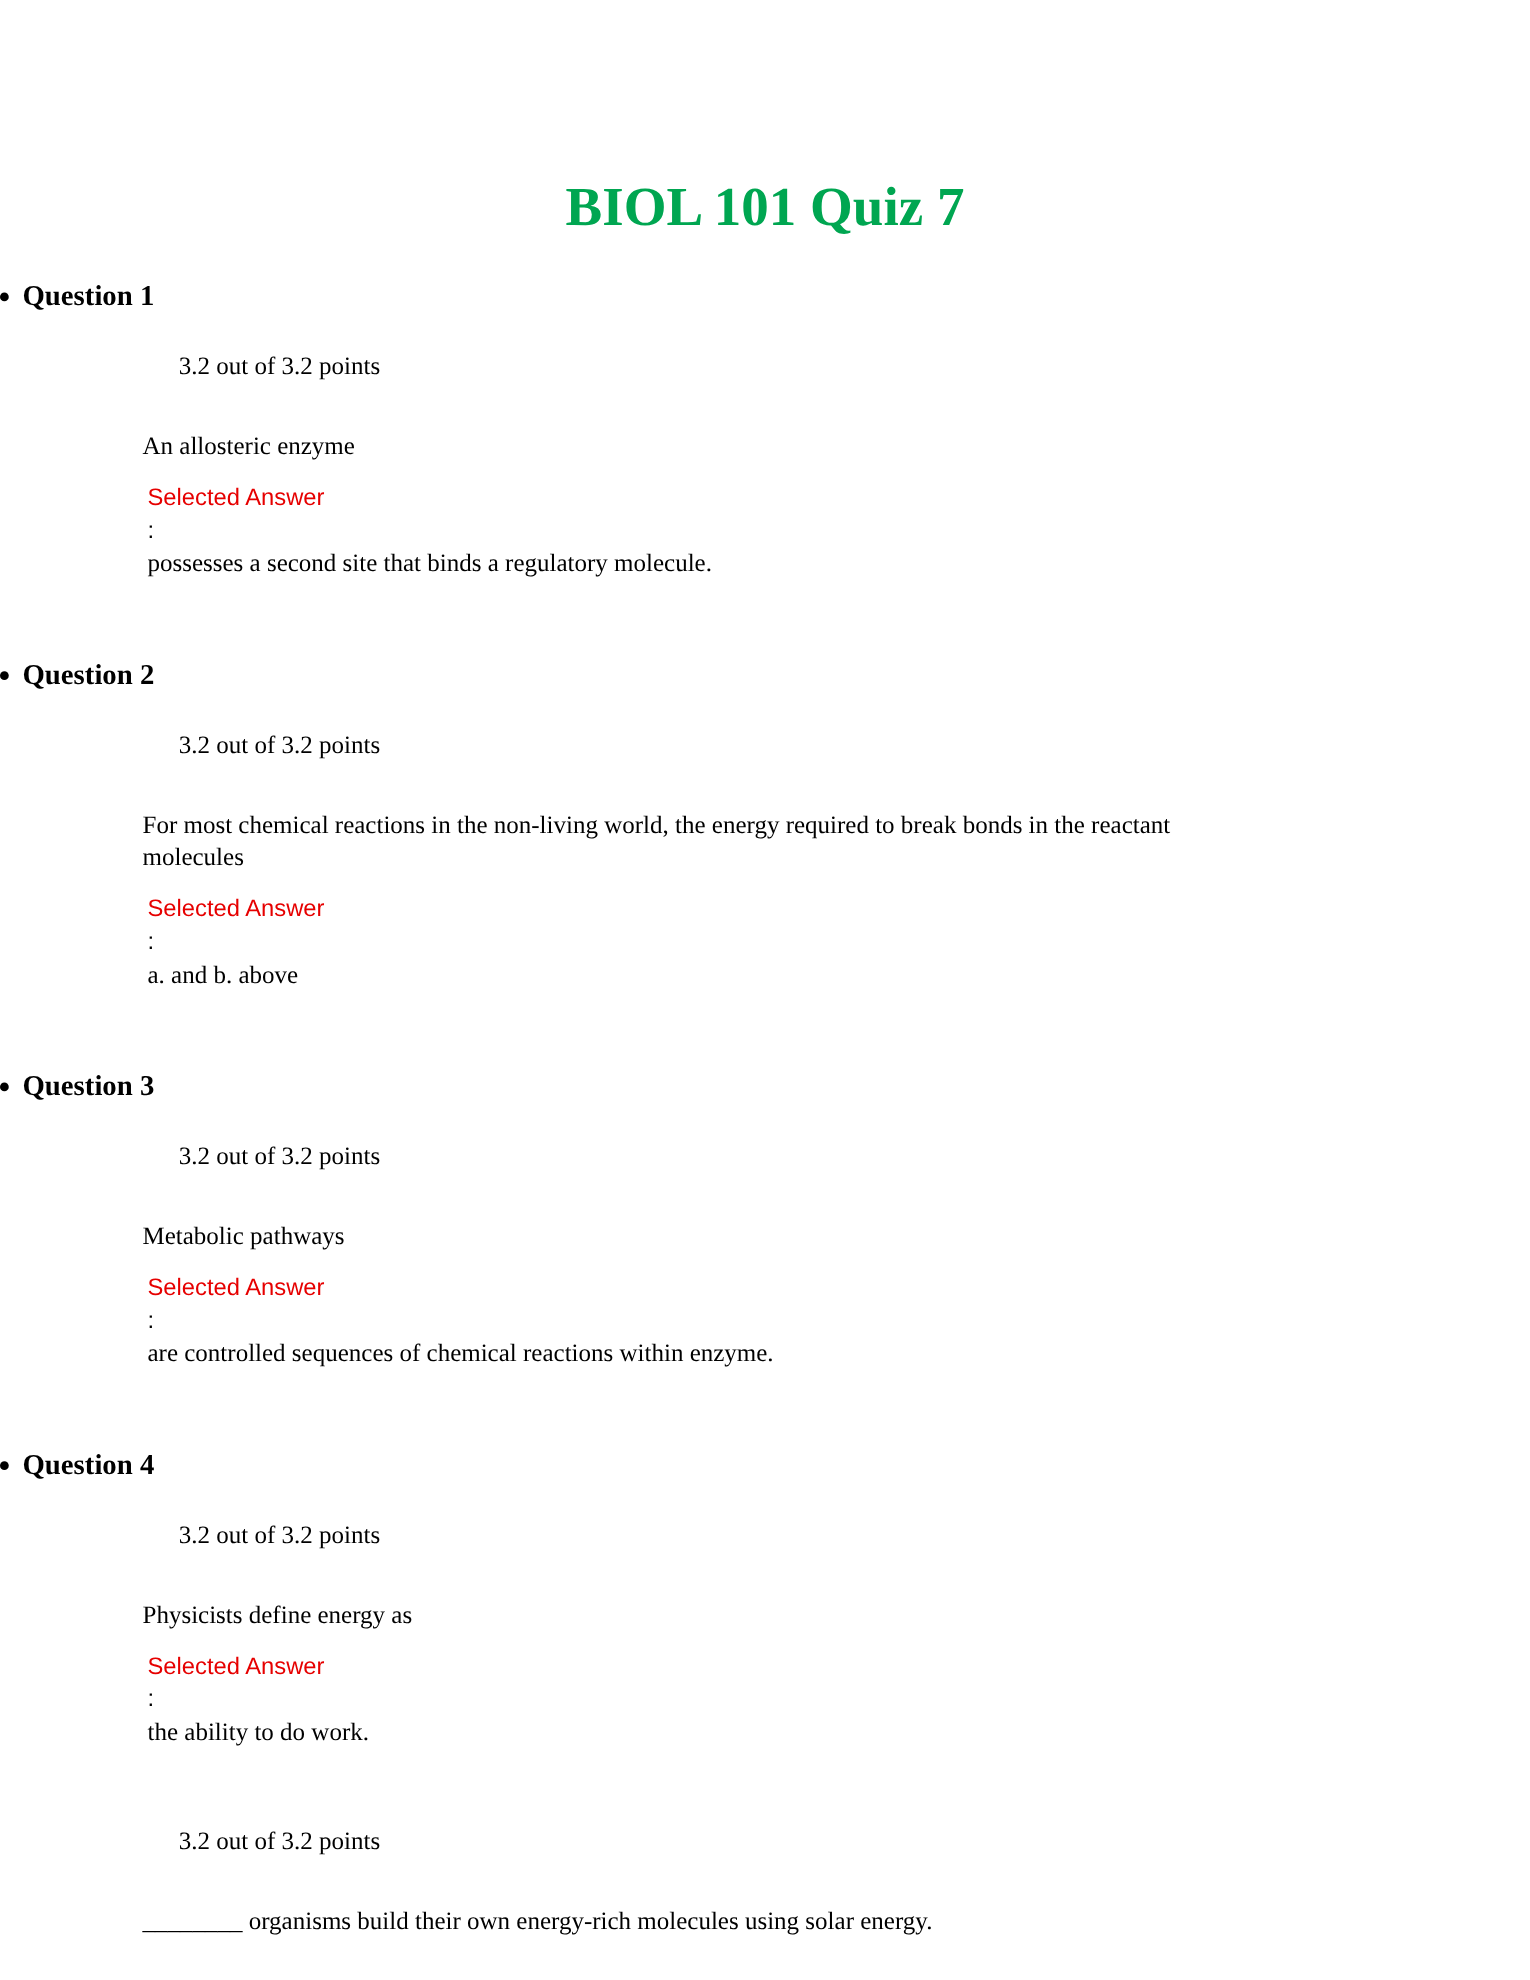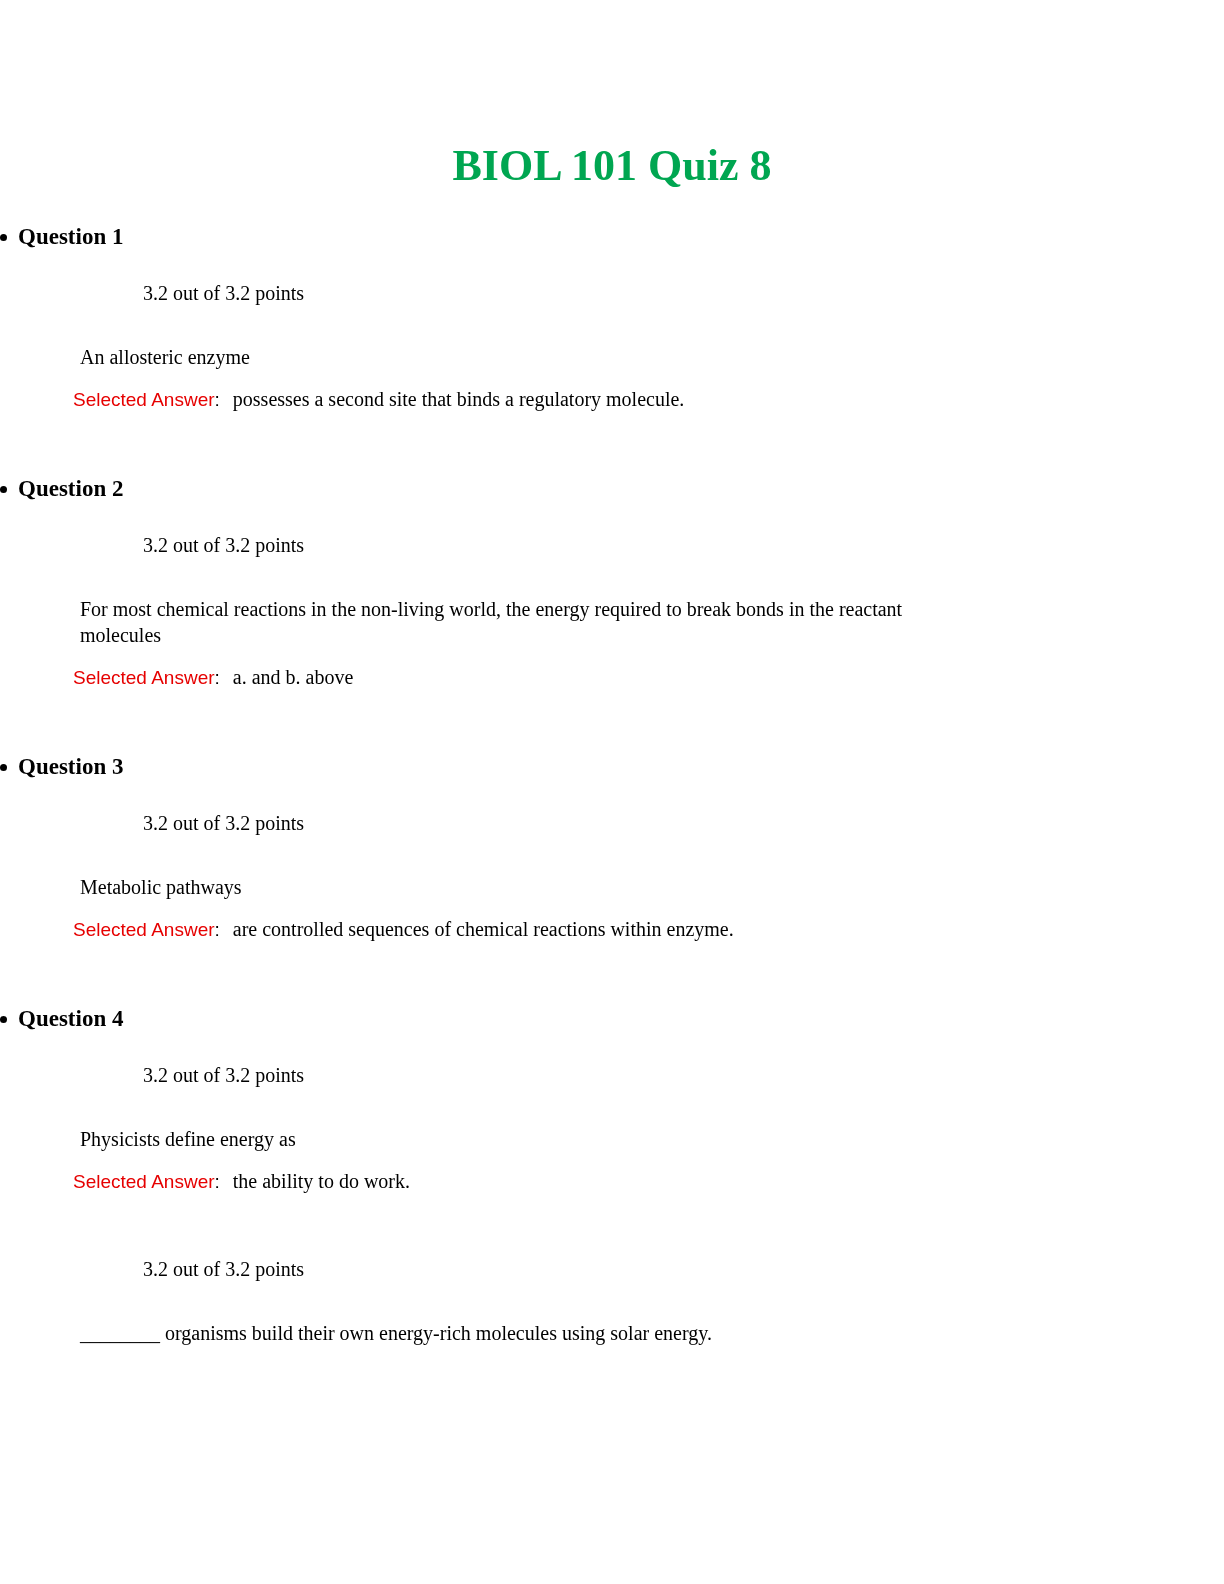--- a/index.html
+++ b/index.html
@@ -41,54 +41,55 @@
   }
 
   .points {
     padding-left: 143px;
     margin: 0 0 39px 0;
     font-size: 20px;
     line-height: 24px;
   }
 
   .q-text {
-    padding-left: 80px;
+    padding-left: 114px;
     margin: 0 0 16px 0;
     font-size: 20px;
     line-height: 26px;
     max-width: 870px;
     box-sizing: content-box;
   }
 
   .answer-row {
     display: flex;
     align-items: baseline;
-    padding-left: 73px;
+    padding-left: 118px;
     margin: 0;
     font-size: 20px;
     line-height: 26px;
+    flex-direction: column;
   }
   .answer-label {
     font-family: "Liberation Sans", sans-serif;
     font-size: 19px;
   }
   .answer-colon {
     font-family: "Liberation Sans", sans-serif;
     font-size: 19px;
     color: #000000;
     margin-right: 13px;
   }
   .answer-text { font-family: Liberation Serif, serif; }
 </style>
 </head>
 <body>
 
 <div class="doc">
 
-  <h1 class="title" style="color: rgb(0, 166, 81);">BIOL 101 Quiz 8</h1>
+  <h1 class="title" style="color: rgb(0, 166, 81);">BIOL 101 Quiz 7</h1>
 
   <div class="question">
     <div class="q-heading">
       <span class="bullet"></span>
       <span>Question 1</span>
     </div>
     <div class="points">3.2 out of 3.2 points</div>
     <div class="q-text">An allosteric enzyme</div>
     <div class="answer-row">
       <span class="answer-label" style="color: rgb(230, 0, 0);">Selected Answer</span>

